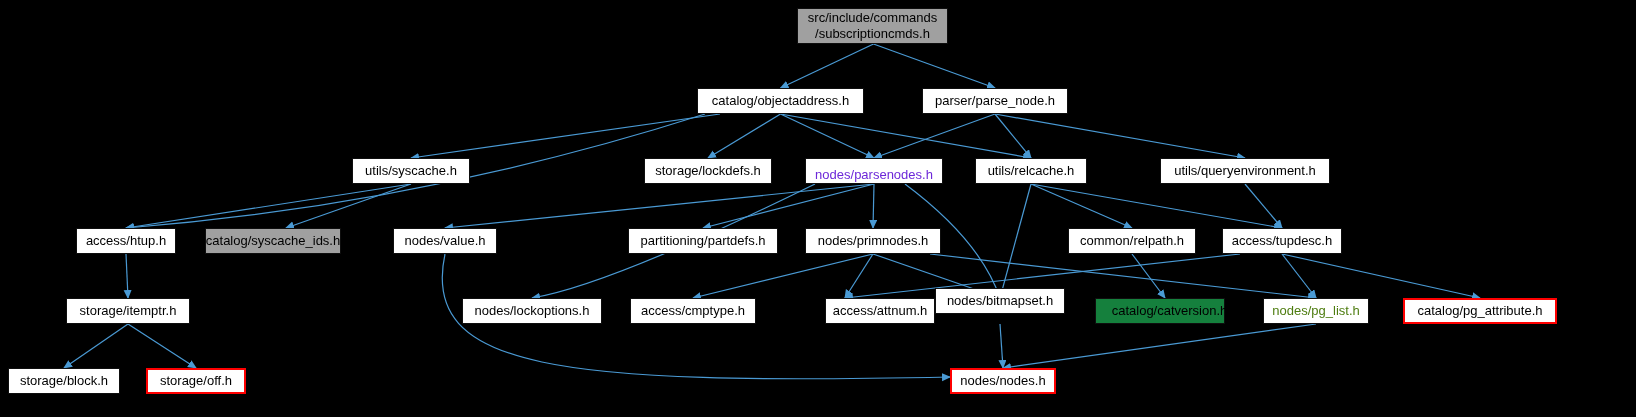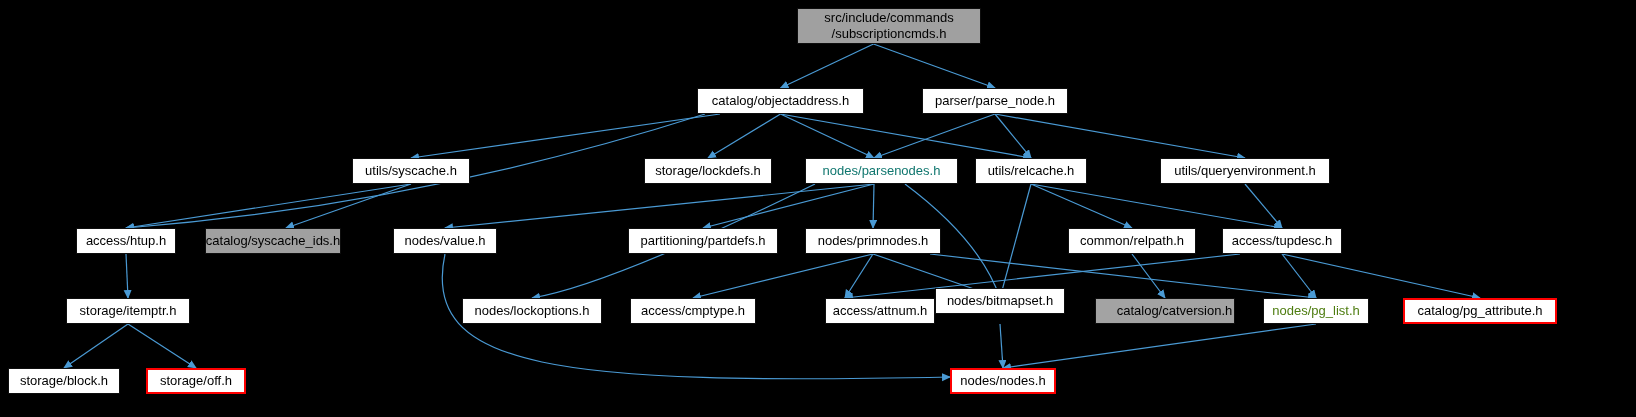--- a/index.html
+++ b/index.html
@@ -79,37 +79,37 @@
       <path d="M930,254 L1316,298" class="edge" stroke="#4a9ad4" marker-end="url(#arrow)"></path>
       <path d="M1132,254 L1165,298" class="edge" stroke="#4a9ad4" marker-end="url(#arrow)"></path>
       <path d="M1240,254 L845,298" class="edge" stroke="#4a9ad4" marker-end="url(#arrow)"></path>
       <path d="M1282,254 L1316,298" class="edge" stroke="#4a9ad4" marker-end="url(#arrow)"></path>
       <path d="M1282,254 L1480,298" class="edge" stroke="#4a9ad4" marker-end="url(#arrow)"></path>
       <path d="M128,324 L64,368" class="edge" stroke="#4a9ad4" marker-end="url(#arrow)"></path>
       <path d="M128,324 L196,368" class="edge" stroke="#4a9ad4" marker-end="url(#arrow)"></path>
       <path d="M1000,324 L1003,368" class="edge" stroke="#4a9ad4" marker-end="url(#arrow)"></path>
       <path d="M1316,324 L1003,368" class="edge" stroke="#4a9ad4" marker-end="url(#arrow)"></path>
     </svg>
-<div class="node" style="left: 797px; top: 8px; width: 184px; height: 36px; color: rgb(0, 0, 0); background: rgb(160, 160, 160); border: 1px solid rgb(14, 14, 14);">
+<div class="node" style="left: 797px; top: 8px; width: 151px; height: 36px; color: rgb(0, 0, 0); background: rgb(160, 160, 160); border: 1px solid rgb(14, 14, 14);">
       <div>src/include/commands</div>
       <div>/subscriptioncmds.h</div>
     </div>
     <div class="node" style="left: 697px; top: 88px; width: 167px; height: 26px; color: rgb(0, 0, 0); background: rgb(255, 255, 255); border: 1px solid rgb(14, 14, 14);">
       <div>catalog/objectaddress.h</div>
     </div>
     <div class="node" style="left: 922px; top: 88px; width: 146px; height: 26px; color: rgb(0, 0, 0); background: rgb(255, 255, 255); border: 1px solid rgb(14, 14, 14); text-align: right;">
       <div>parser/parse_node.h</div>
     </div>
     <div class="node" style="left: 352px; top: 158px; width: 118px; height: 26px; color: rgb(0, 0, 0); background: rgb(255, 255, 255); border: 1px solid rgb(14, 14, 14);">
       <div>utils/syscache.h</div>
     </div>
     <div class="node" style="left: 644px; top: 158px; width: 128px; height: 26px; color: rgb(0, 0, 0); background: rgb(255, 255, 255); border: 1px solid rgb(14, 14, 14);">
       <div>storage/lockdefs.h</div>
     </div>
-    <div class="node" style="left: 805px; top: 158px; width: 153px; height: 26px; color: #0f766e; background: rgb(255, 255, 255); border: 1px solid rgb(14, 14, 14);">
+    <div class="node" style="left: 805px; top: 158px; width: 138px; height: 26px; color: #6d28d9; background: rgb(255, 255, 255); border: 1px solid rgb(14, 14, 14); justify-content: flex-end;">
       <div>nodes/parsenodes.h</div>
     </div>
     <div class="node" style="left: 975px; top: 158px; width: 112px; height: 26px; color: rgb(0, 0, 0); background: rgb(255, 255, 255); border: 1px solid rgb(14, 14, 14);">
       <div>utils/relcache.h</div>
     </div>
     <div class="node" style="left: 1160px; top: 158px; width: 170px; height: 26px; color: rgb(0, 0, 0); background: rgb(255, 255, 255); border: 1px solid rgb(14, 14, 14);">
       <div>utils/queryenvironment.h</div>
     </div>
     <div class="node" style="left: 76px; top: 228px; width: 100px; height: 26px; color: rgb(0, 0, 0); background: rgb(255, 255, 255); border: 1px solid rgb(14, 14, 14);">
       <div>access/htup.h</div>
@@ -140,21 +140,21 @@
     </div>
     <div class="node" style="left: 630px; top: 298px; width: 126px; height: 26px; color: rgb(0, 0, 0); background: rgb(255, 255, 255); border: 1px solid rgb(14, 14, 14);">
       <div>access/cmptype.h</div>
     </div>
     <div class="node" style="left: 790px; top: 298px; width: 110px; height: 26px; color: rgb(0, 0, 0); background: rgb(255, 255, 255); border: 1px solid rgb(14, 14, 14); margin-left: 35px;">
       <div>access/attnum.h</div>
     </div>
     <div class="node" style="left: 935px; top: 288px; width: 130px; height: 26px; color: rgb(0, 0, 0); background: rgb(255, 255, 255); border: 1px solid rgb(14, 14, 14);">
       <div>nodes/bitmapset.h</div>
     </div>
-    <div class="node" style="left: 1095px; top: 298px; width: 140px; height: 26px; color: rgb(0, 0, 0); background: #a3a3a3; border: 1px solid rgb(14, 14, 14); padding-left: 19px;">
+    <div class="node" style="left: 1095px; top: 298px; width: 130px; height: 26px; color: rgb(0, 0, 0); background: #15803d; border: 1px solid rgb(14, 14, 14); padding-left: 19px;">
       <div>catalog/catversion.h</div>
     </div>
     <div class="node" style="left: 1263px; top: 298px; width: 106px; height: 26px; color: #4d7c0f; background: rgb(255, 255, 255); border: 1px solid rgb(14, 14, 14);">
       <div>nodes/pg_list.h</div>
     </div>
     <div class="node" style="left: 1403px; top: 298px; width: 154px; height: 26px; color: rgb(0, 0, 0); background: rgb(255, 255, 255); border: 2px solid rgb(255, 0, 0);">
       <div>catalog/pg_attribute.h</div>
     </div>
     <div class="node" style="left: 8px; top: 368px; width: 112px; height: 26px; color: rgb(0, 0, 0); background: rgb(255, 255, 255); border: 1px solid rgb(14, 14, 14);">
       <div>storage/block.h</div>

